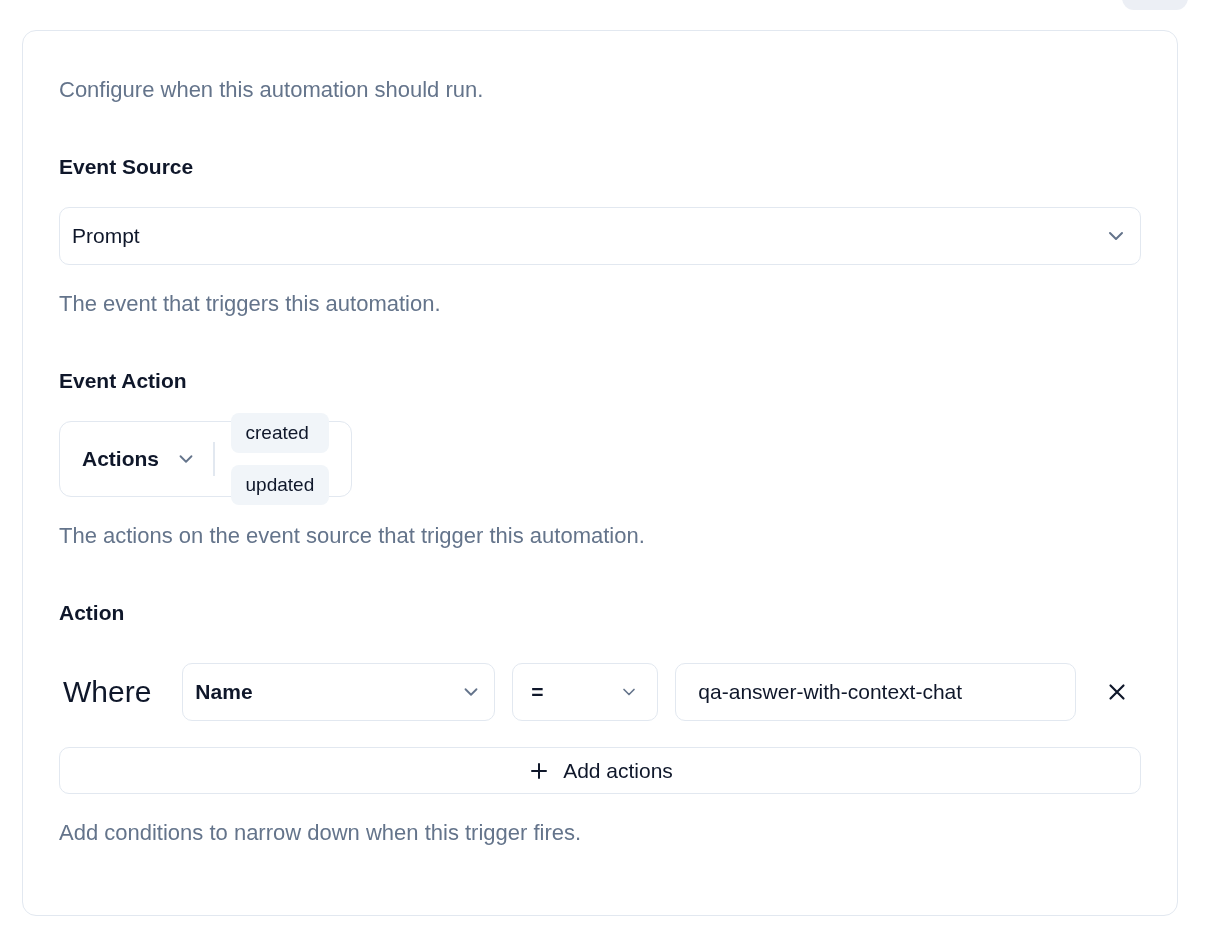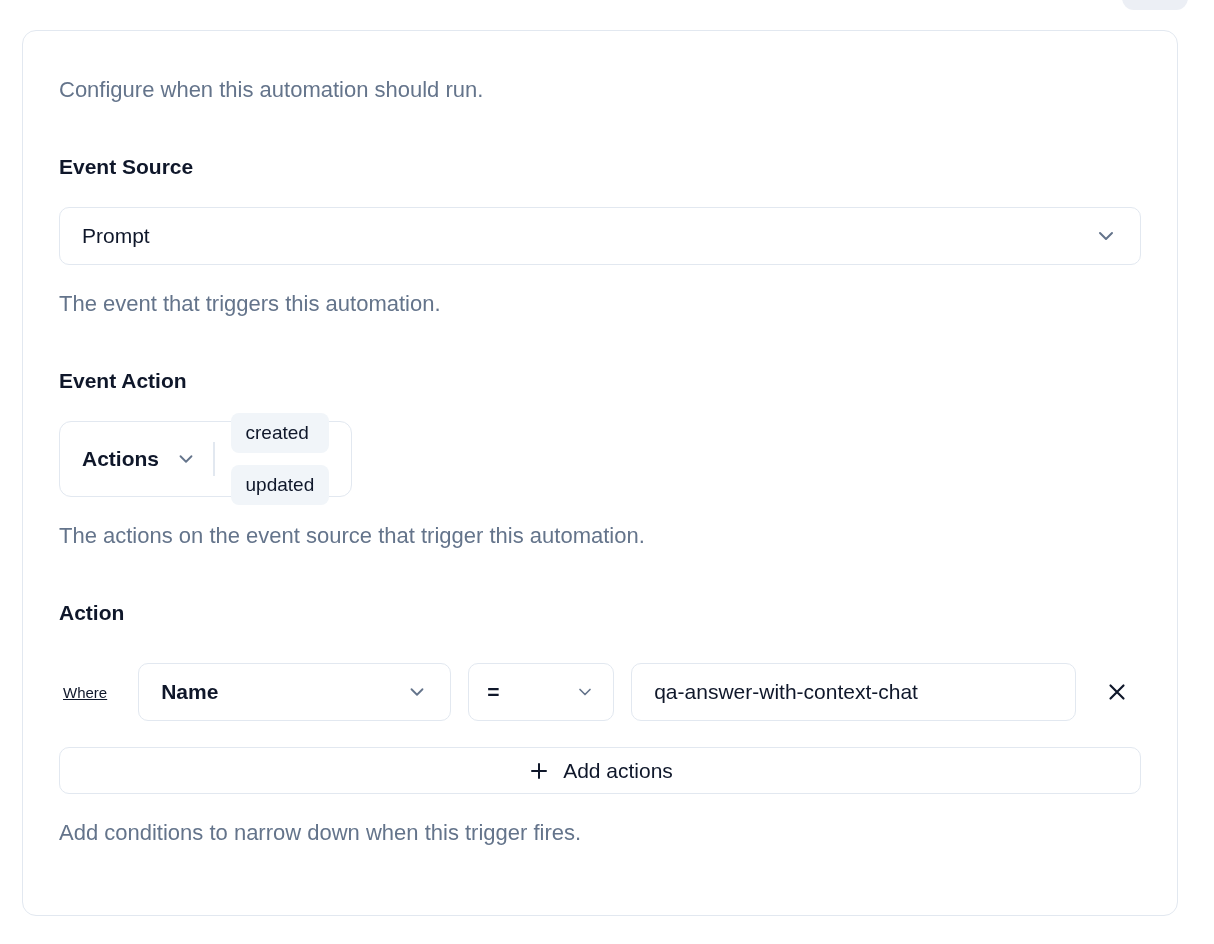--- a/index.html
+++ b/index.html
@@ -48,21 +48,21 @@
   }
   .select {
     margin-top: 28px;
     height: 58px;
     border: 1.5px solid #e2e8f0;
     border-radius: 10px;
     background: #fff;
     display: flex;
     align-items: center;
     justify-content: space-between;
-    padding: 0 22px;
+    padding: 0 12px;
     font-size: 21px;
     color: #0f172a;
     cursor: pointer;
   }
   .help {
     margin: 26px 0 0;
     font-size: 22px;
     color: #64748b;
   }
   .actions-box {
@@ -86,21 +86,21 @@
     font-size: 19px;
     color: #0f172a;
     white-space: nowrap;
   }
   .filter-row {
     margin-top: 38px;
     display: flex;
     align-items: center;
     gap: 17px;
   }
-  .where-label { font-size: 15px; padding: 0 14px 0 4px; flex: 0 0 auto; text-decoration: underline; }
+  .where-label { font-size: 30px; padding: 0 14px 0 4px; flex: 0 0 auto; }
   .select.name-select { width: 313px; margin-top: 0; font-weight: 600; flex: 0 0 auto; }
   .select.op-select   { width: 146px; margin-top: 0; font-weight: 600; flex: 0 0 auto; padding: 0 18px; }
   .value-input {
     flex: 1;
     height: 58px;
     border: 1.5px solid #e2e8f0;
     border-radius: 10px;
     padding: 0 22px;
     font-size: 21px;
     font-family: inherit;

